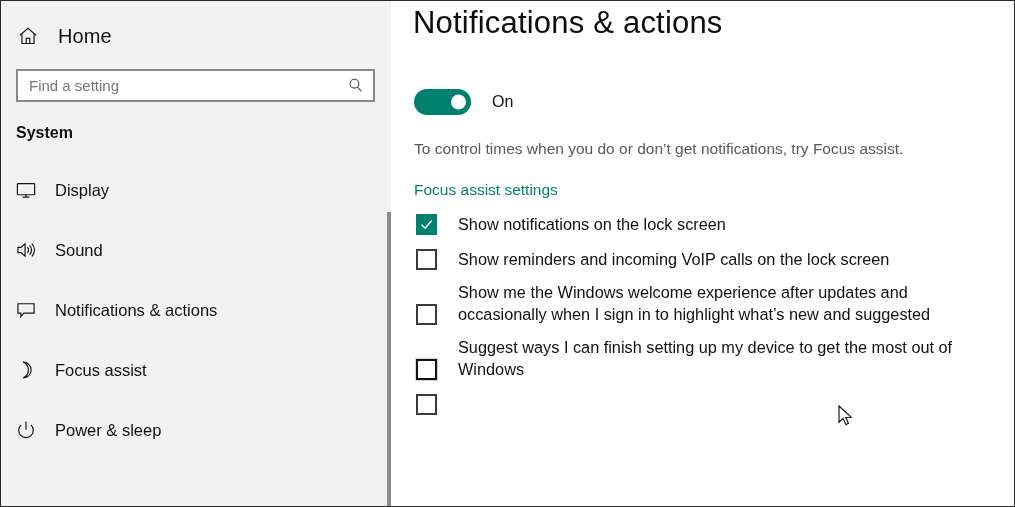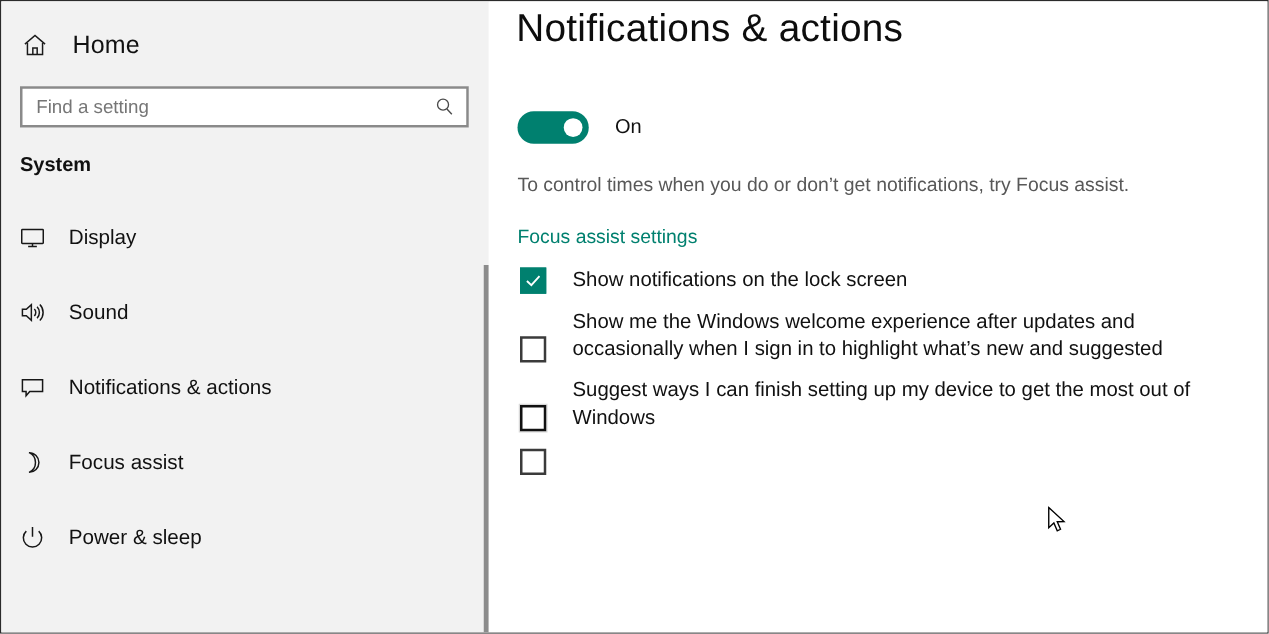--- a/index.html
+++ b/index.html
@@ -378,20 +378,24 @@
 
       <div class="check-row">
         <span class="cb checked">
           <svg width="17" height="17" viewBox="0 0 24 24" fill="none" stroke="#ffffff" stroke-width="2.1">
             <path d="M5 12.4 L10 17.2 L19.2 6.8"></path>
           </svg>
         </span>
         <span class="check-label">Show notifications on the lock screen</span>
       </div>
 
+      <div class="check-row">
+        <span class="cb"></span>
+        <span class="check-label">Show reminders and incoming VoIP calls on the lock screen</span>
+      </div>
 
 
       <div class="check-row">
         <span class="cb"></span>
         <span class="check-label">Show me the Windows welcome experience after updates and occasionally when I sign in to highlight what’s new and suggested</span>
       </div>
 
       <div class="check-row">
         <span class="cb hovered"></span>
         <span class="check-label">Suggest ways I can finish setting up my device to get the most out of Windows</span>

